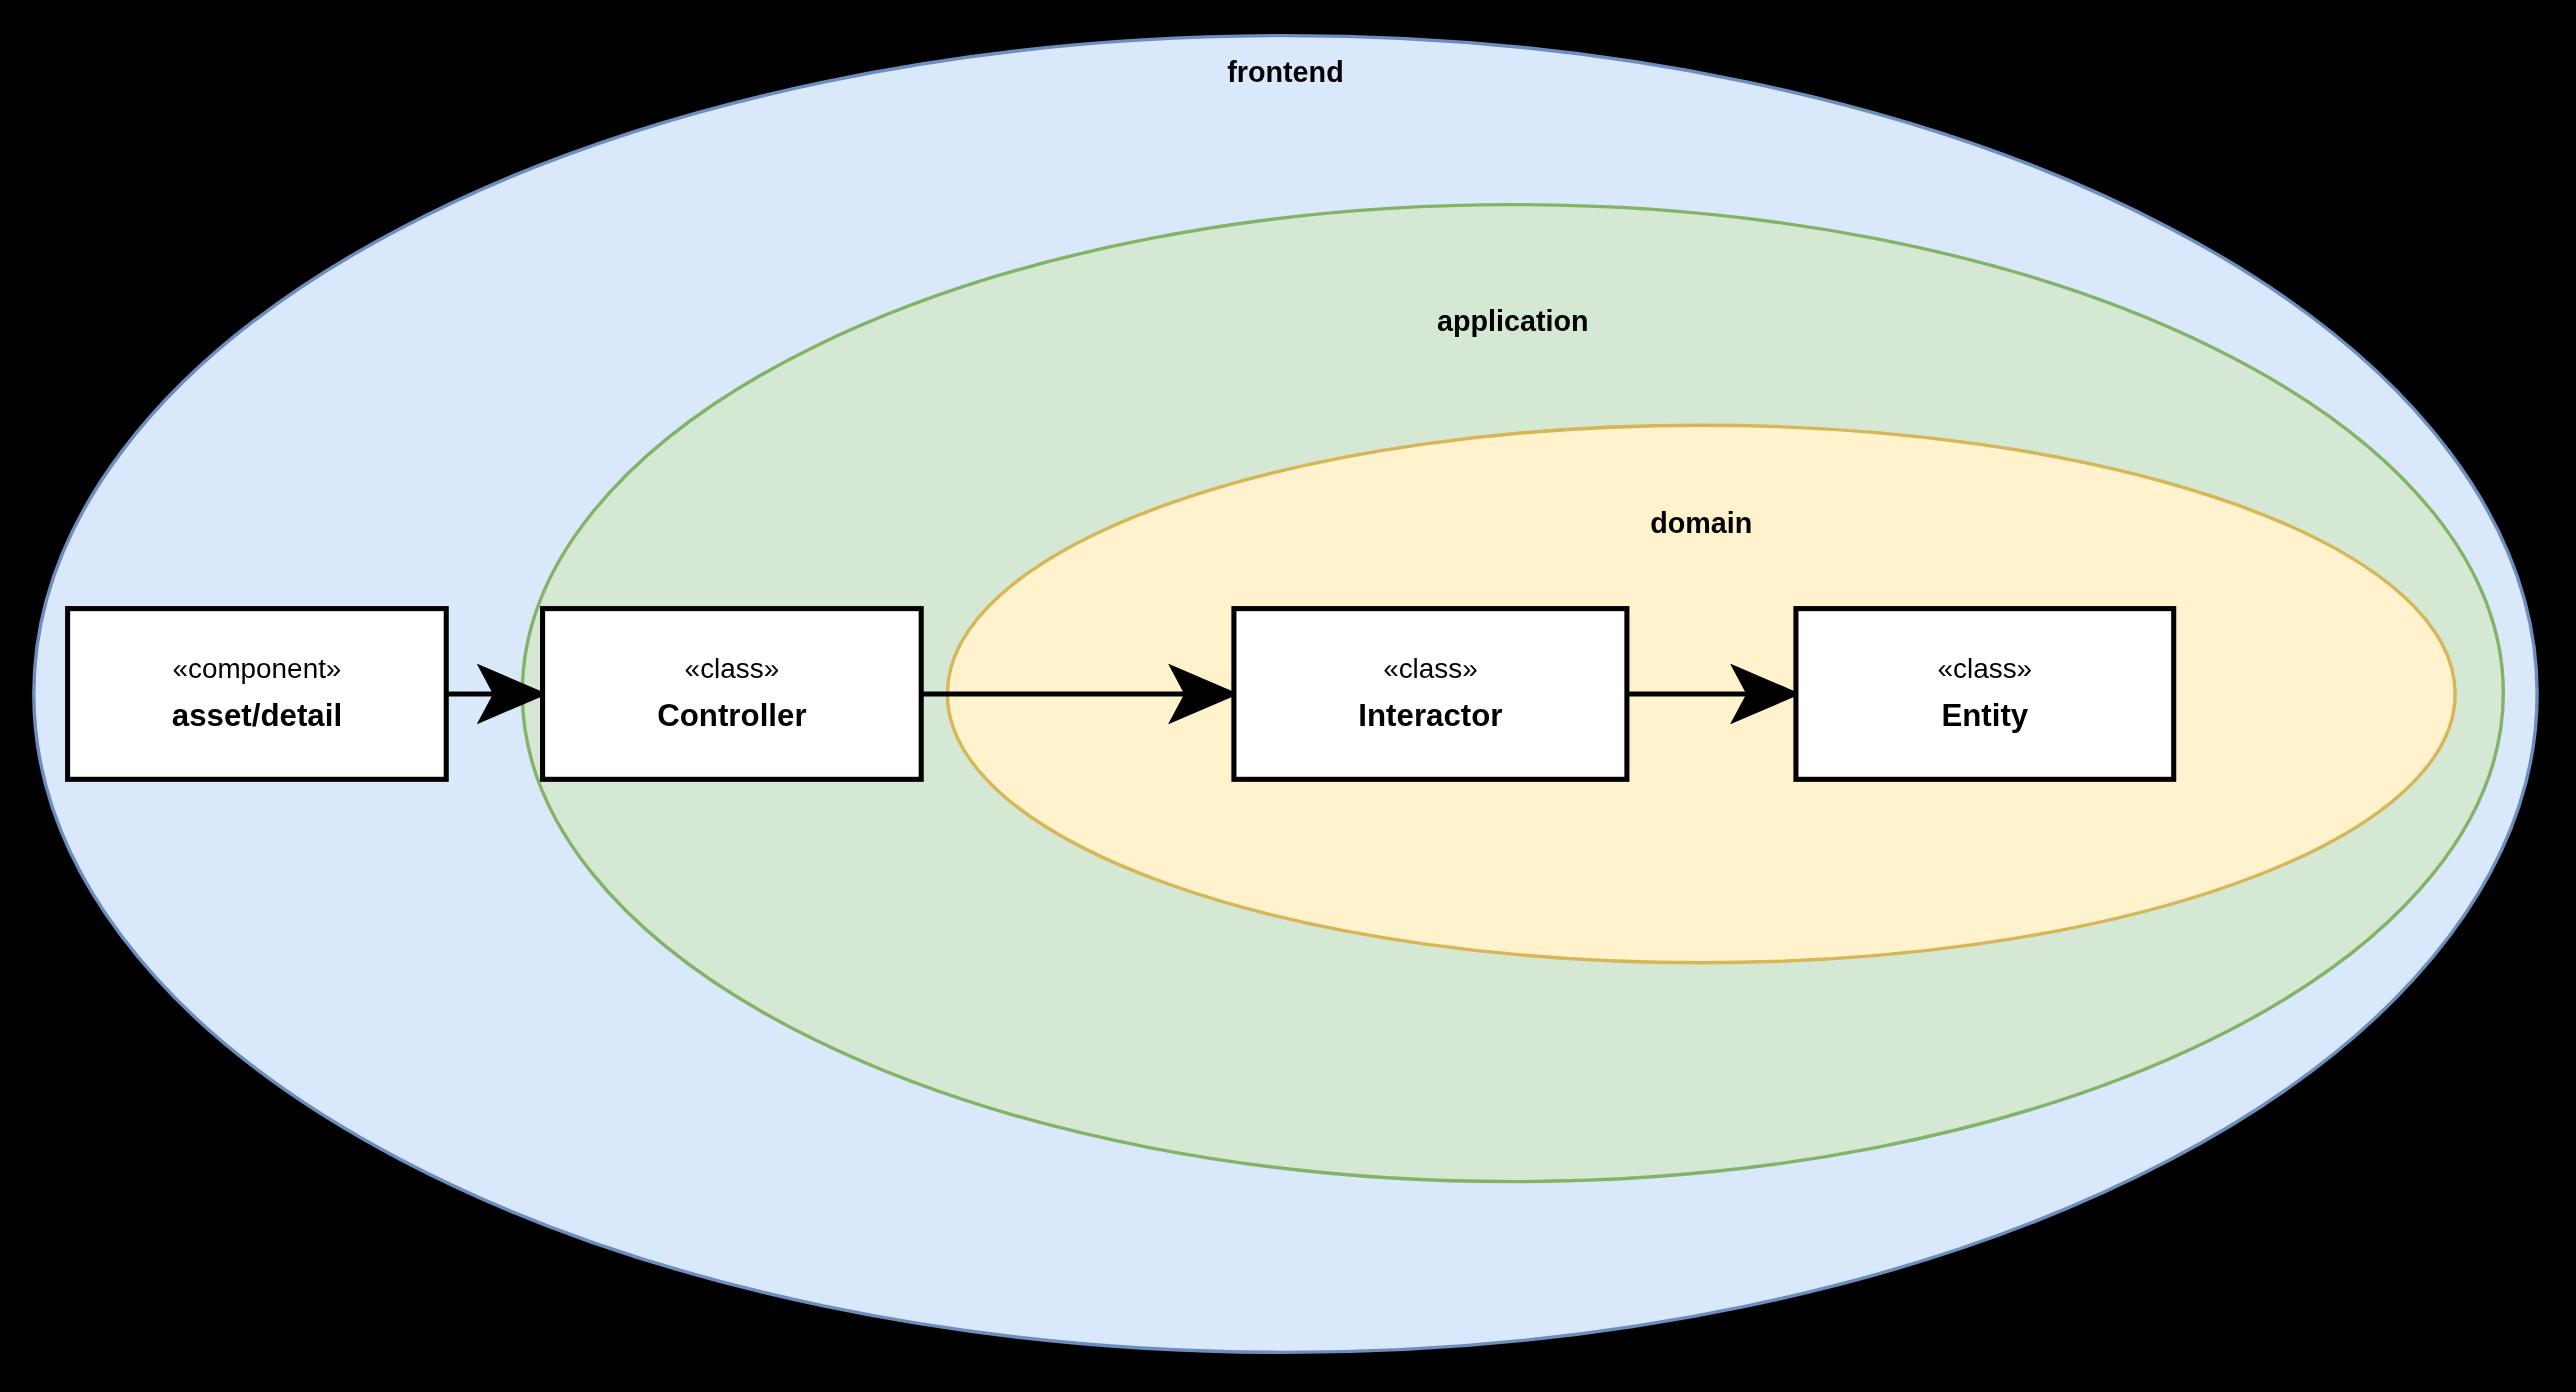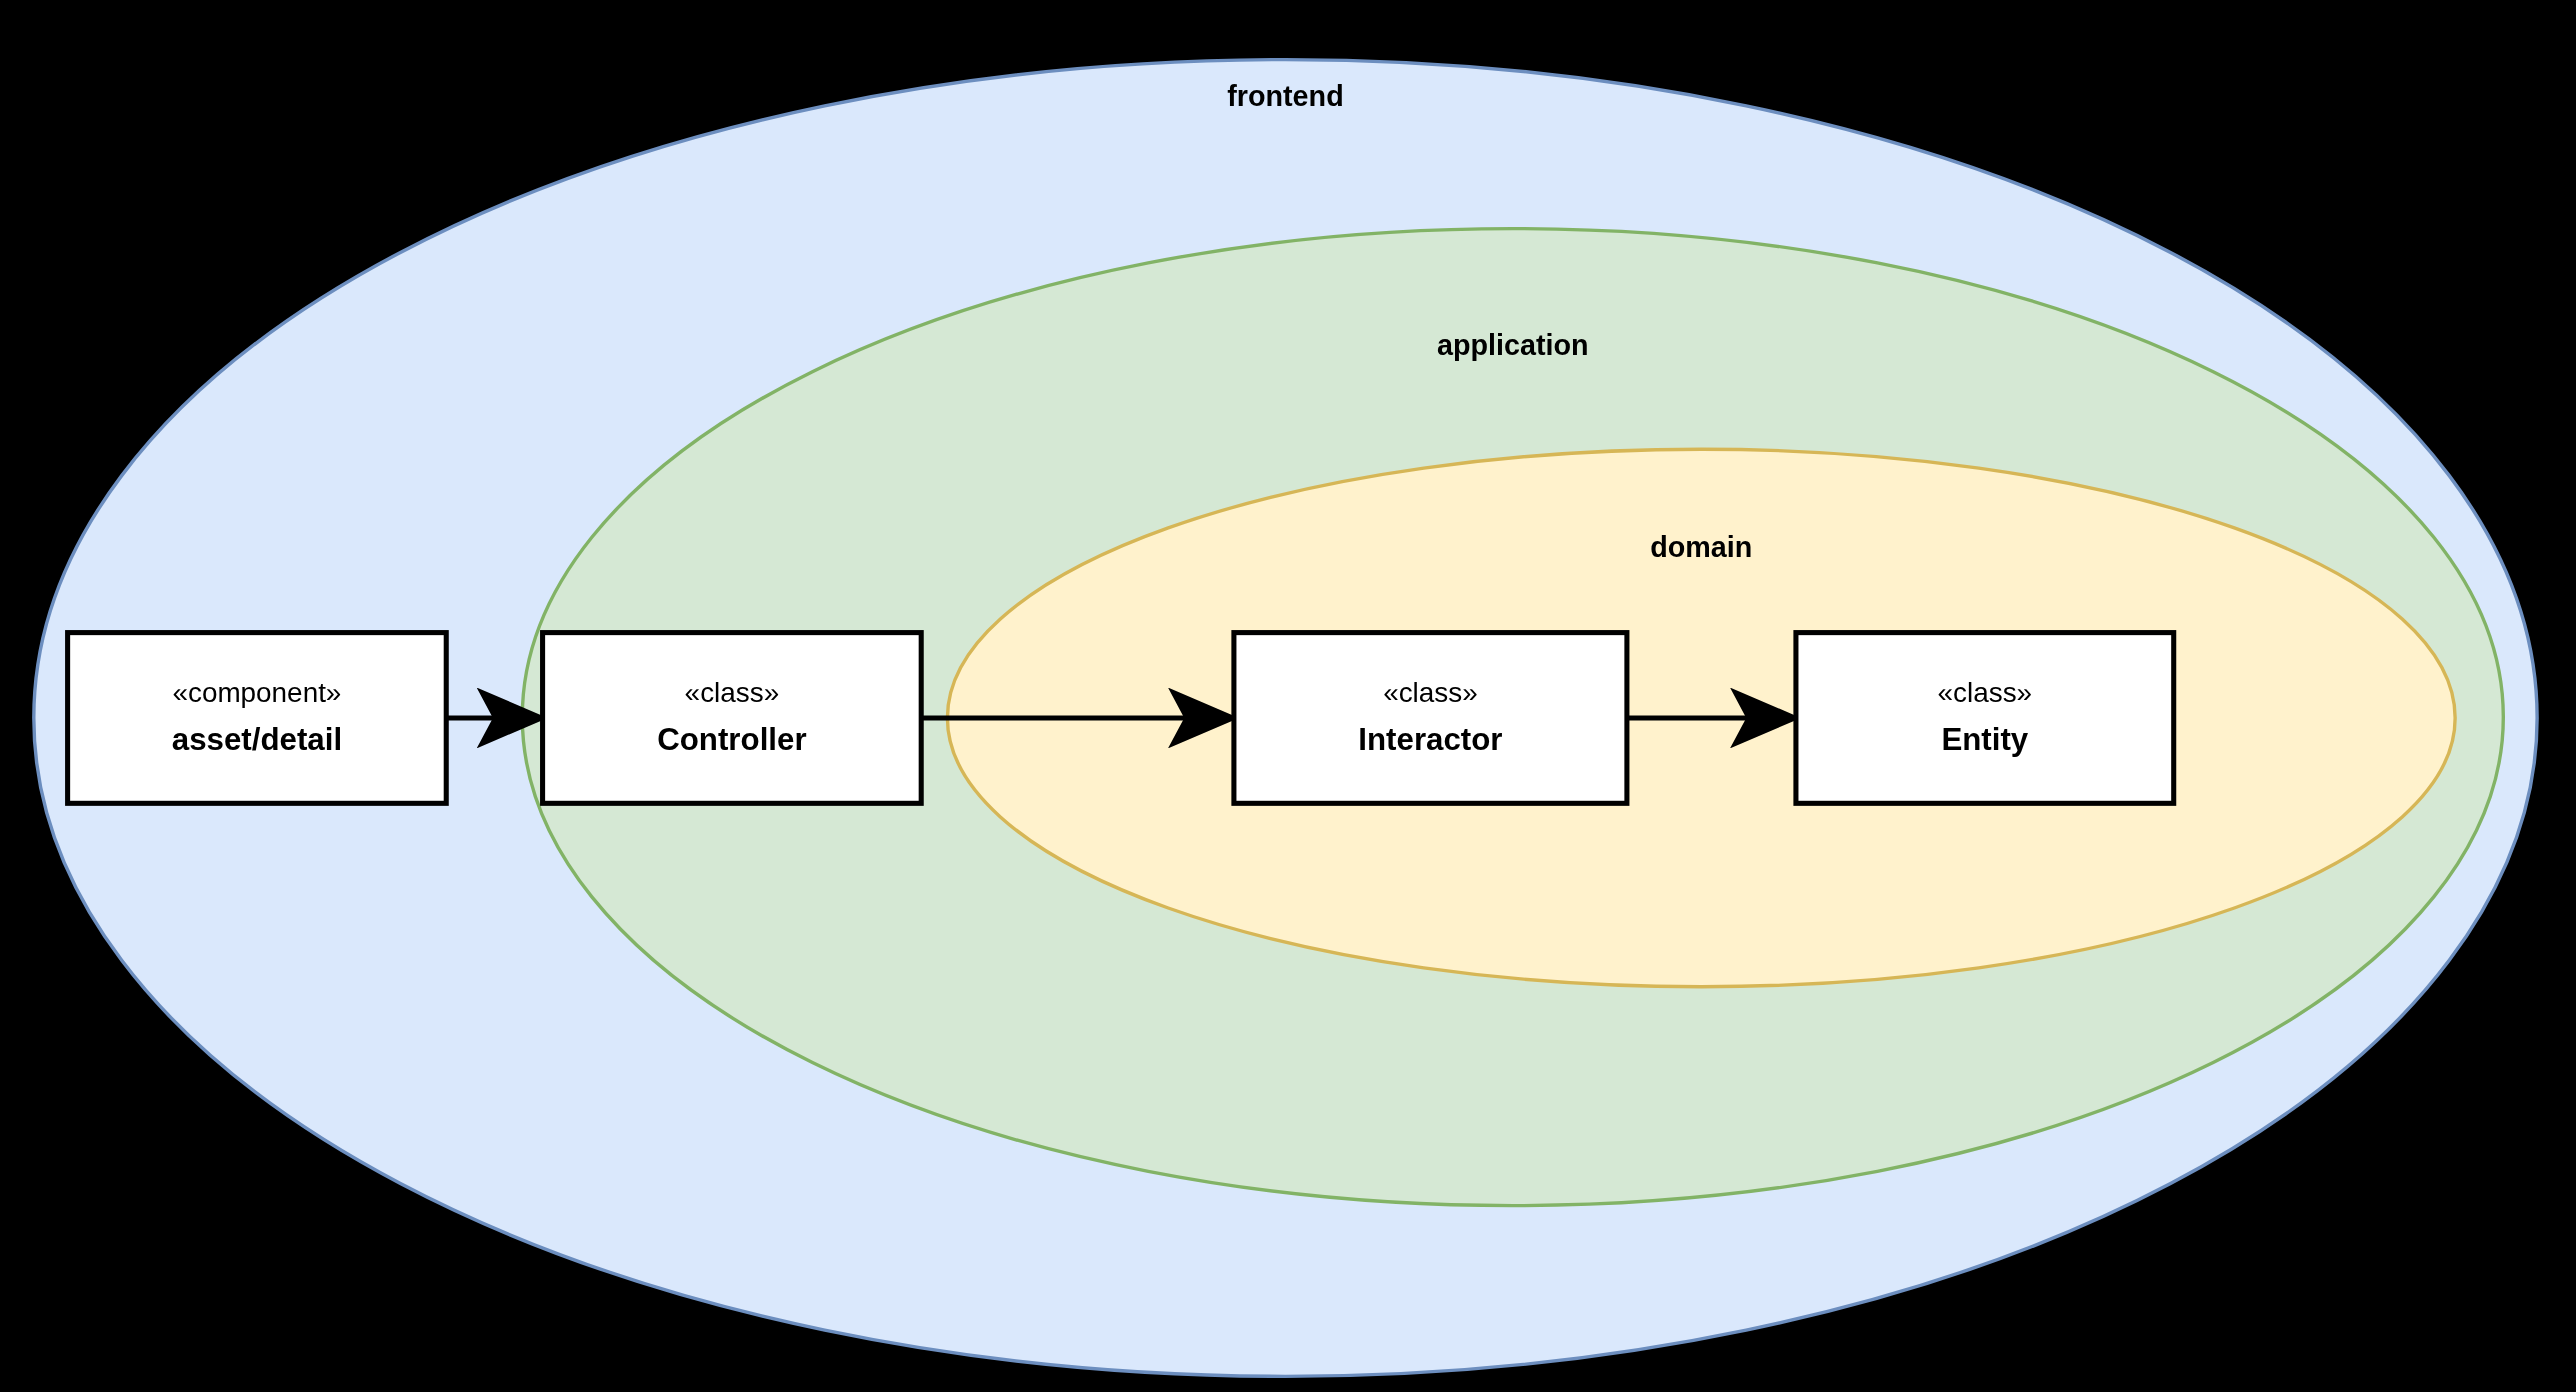--- a/index.html
+++ b/index.html
@@ -12,21 +12,20 @@
     width: 2576px;
     height: 1393px;
     overflow: hidden;
     font-family: "Liberation Sans", sans-serif;
   }
   #diagram-root {
     position: relative;
     width: 2576px;
     height: 1331px;
     background: #000000;
-    margin-top: 24px;
   }
   #diagram-svg {
     position: absolute;
     top: 0;
     left: 0;
     width: 2576px;
     height: 1393px;
     display: block;
   }
   .layer-label {

